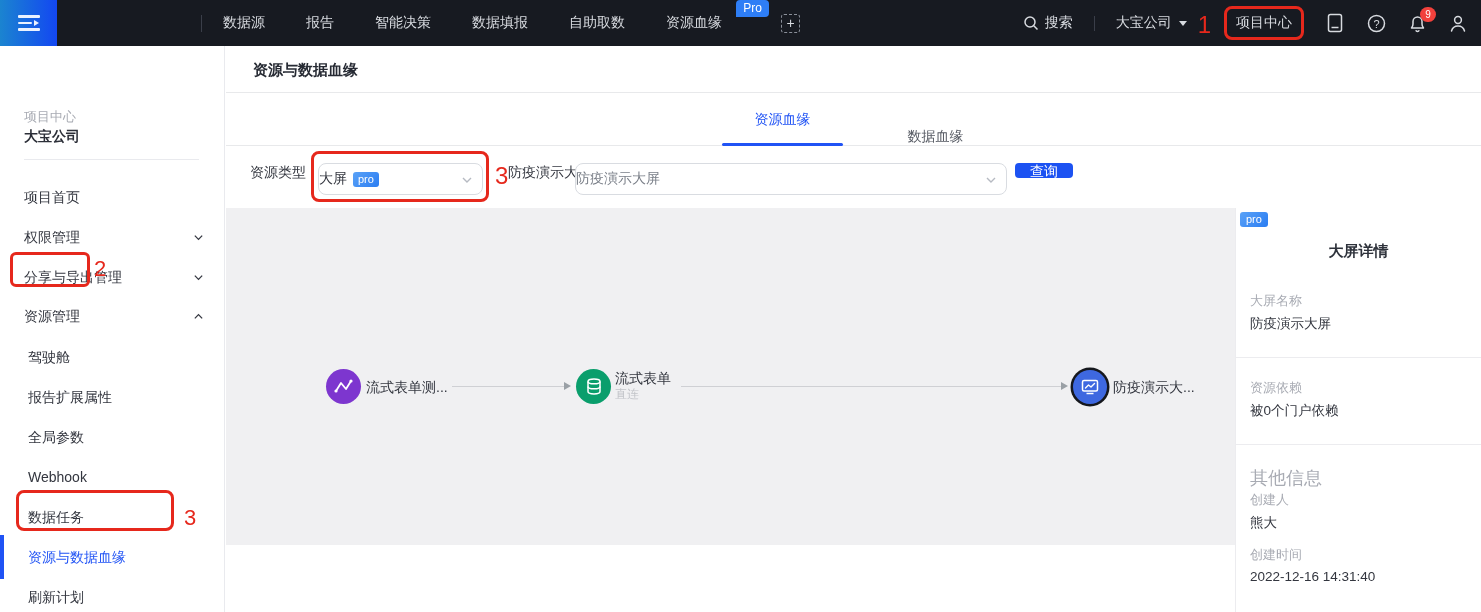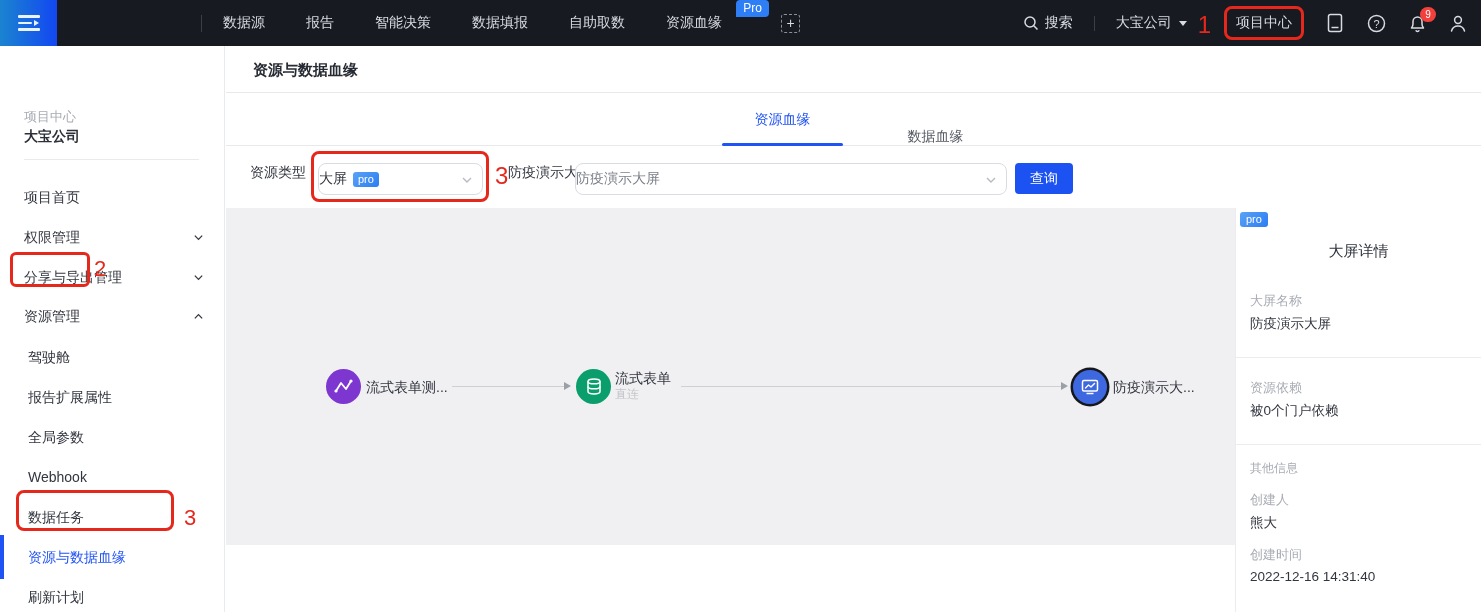--- a/index.html
+++ b/index.html
@@ -76,21 +76,21 @@
   .lab2 { left:282px; }
   .select { position:absolute; top:16px; height:32px; background:#fff; border:1px solid #d9dce1; border-radius:8px;
             display:flex; align-items:center; padding:0 28px 0 0; cursor:pointer; }
   .sel1 { left:92px; width:165px; }
   .sel2 { left:349px; width:432px; }
   .sel-text { font-size:14px; color:#33363f; }
   .sel-text-gray { font-size:14px; color:#7a7f88; }
   .pro-badge-sm { background:linear-gradient(135deg,#5aa2f7,#2b7df2); color:#fff; font-size:11px; border-radius:3px;
                   padding:1px 5px 2px; margin-left:6px; }
   .sel-chev { position:absolute; right:9px; top:10px; }
-  .query-btn { position:absolute; left:789px; top:16px; width:58px; height:31px; background:#1c52f2; color:#fff;
+  .query-btn { position:absolute; left:789px; top:16px; width:58px; height:15px; background:#1c52f2; color:#fff;
                border:none; border-radius:4px; font-size:14px; cursor:pointer; font-family:inherit; }
 
   
   .graph-area { position:absolute; left:226px; top:208px; width:1009px; height:337px; background:#f0f0f2; }
   .edge { position:absolute; top:178px; height:1px; background:#cfd0d4; }
   .edge::after { content:''; position:absolute; right:-2px; top:-4px; border-left:7px solid #9aa0a6;
                  border-top:4px solid transparent; border-bottom:4px solid transparent; }
   .edge1 { left:226px; width:117px; }
   .edge2 { left:455px; width:385px; }
   .gnode { position:absolute; top:161px; width:35px; height:35px; border-radius:50%;
@@ -101,21 +101,21 @@
   .g-label { position:absolute; font-size:14px; color:#33363f; white-space:nowrap; }
   .gl1 { left:140px; top:171px; }
   .gl2 { left:389px; top:162px; }
   .gl2s { position:absolute; left:389px; top:178px; font-size:12px; color:#c2c4c9; }
   .gl3 { left:887px; top:171px; }
 
   
   .panel { position:absolute; left:1235px; top:208px; width:246px; height:404px; background:#fff; border-left:1px solid #ececef; }
   .p-badge { position:absolute; left:4px; top:4px; background:linear-gradient(135deg,#5aa2f7,#2b7df2); color:#fff;
              font-size:11px; border-radius:3px; padding:1px 6px 2px; }
-  .p-title { position:absolute; left:0; top:34px; width:100%; text-align:center; font-size:15px; font-weight:400; color:#2e323b; }
+  .p-title { position:absolute; left:0; top:34px; width:100%; text-align:center; font-size:15px; font-weight:700; color:#2e323b; }
   .p-label { position:absolute; left:14px; font-size:13px; color:#a8abb3; }
   .p-value { position:absolute; left:14px; font-size:13.5px; color:#33363f; }
   .p-div { position:absolute; left:0; width:100%; height:1px; background:#ececef; }
 
   svg { display:block; }
 </style>
 </head>
 <body>
 
 <div class="page">
@@ -307,20 +307,20 @@
     <div class="p-title">大屏详情</div>
 
     <span class="p-label" style="top:84px">大屏名称</span>
     <span class="p-value" style="top:107px">防疫演示大屏</span>
     <div class="p-div" style="top:149px"></div>
 
     <span class="p-label" style="top:171px">资源依赖</span>
     <span class="p-value" style="top:194px">被0个门户依赖</span>
     <div class="p-div" style="top:236px"></div>
 
-    <span class="p-label" style="top:252px; font-size:12px">其他信息</span>
+    <span class="p-label" style="top:258px; font-size:18px">其他信息</span>
     <span class="p-label" style="top:283px">创建人</span>
     <span class="p-value" style="top:306px">熊大</span>
     <span class="p-label" style="top:338px">创建时间</span>
     <span class="p-value" style="top:361px">2022-12-16 14:31:40</span>
   </aside>
 
 </div>
 
 </body></html>

